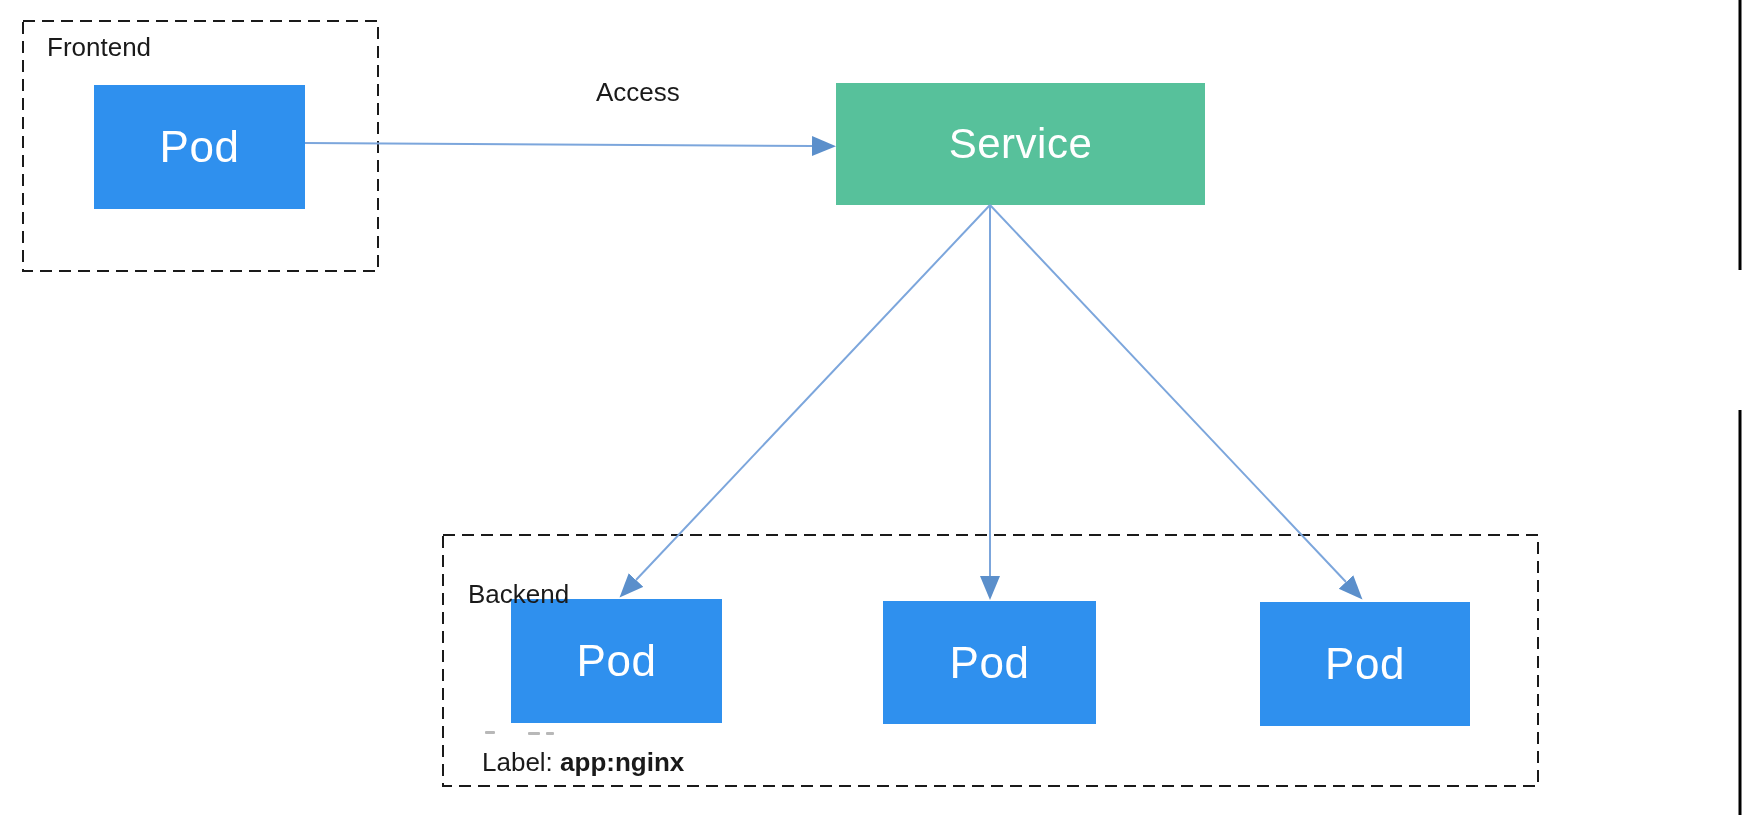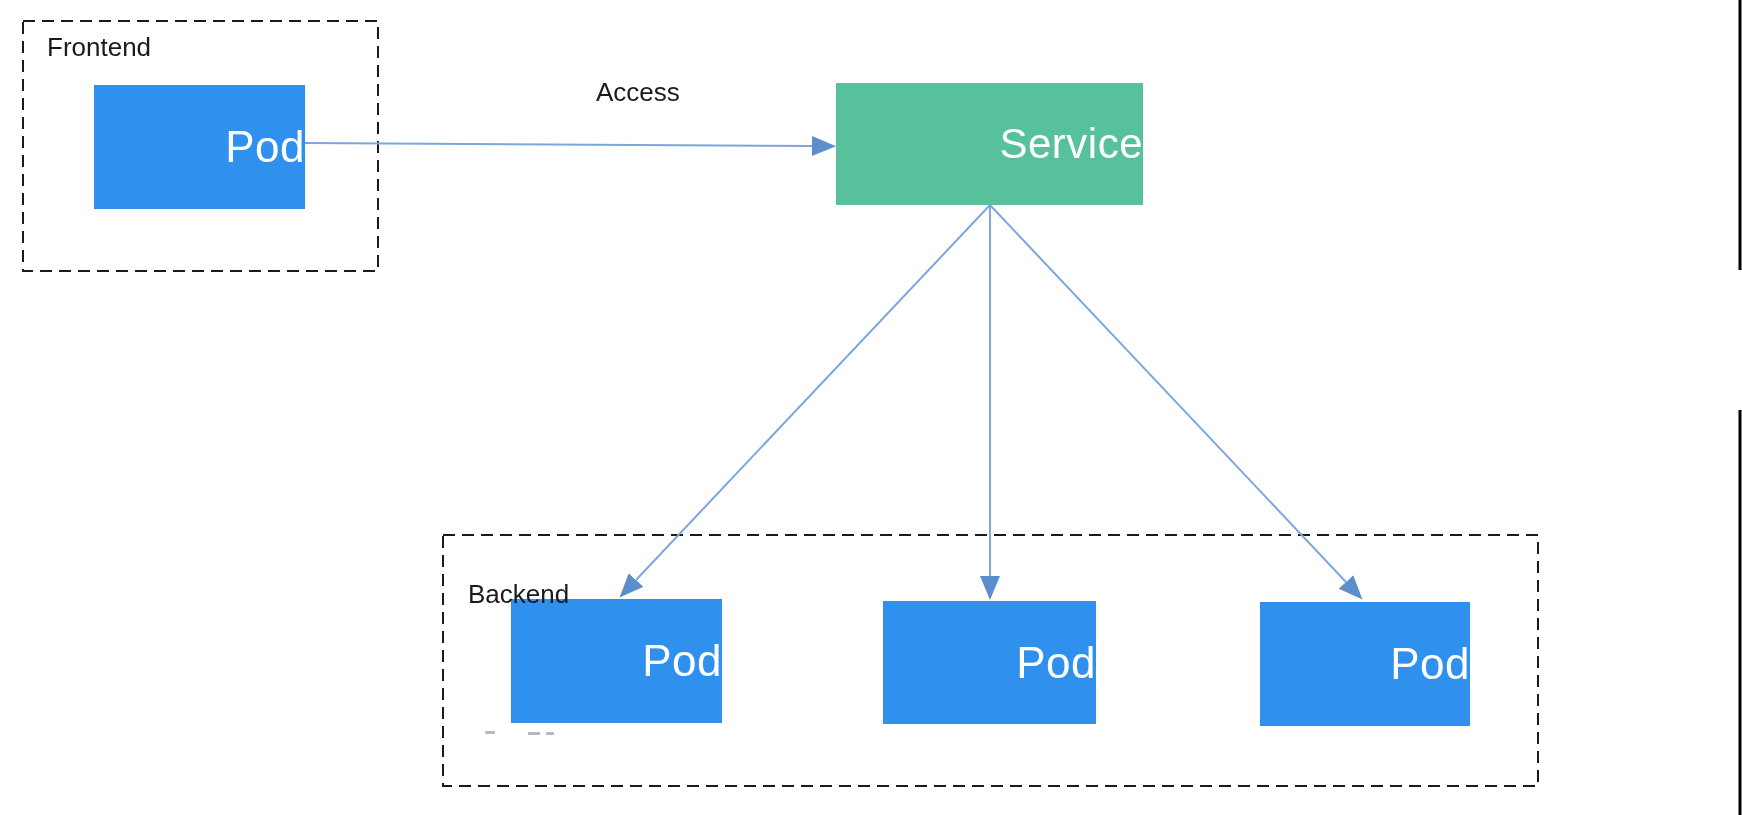--- a/index.html
+++ b/index.html
@@ -6,21 +6,21 @@
   .canvas{
     position:relative;width:1742px;height:815px;overflow:hidden;background:#ffffff;
     font-family:"Liberation Sans",sans-serif;color:var(--text,#1a1a1a);padding-left:38px;
   }
   .svg-layer{position:absolute;left:0;top:0;z-index:5;pointer-events:none;}
   .dash{fill:none;stroke:var(--dash-border,#1a1a1a);stroke-width:2;stroke-dasharray:12 7;}
   .arrow{stroke:var(--arrow-line,#7ca6dc);stroke-width:2;fill:none;}
   .ah{fill:var(--arrow-head,#5b8fcb);}
   .edge{stroke:#000000;stroke-width:3;}
   .node{
-    position:absolute;display:flex;align-items:center;justify-content:flex-end;
+    position:absolute;display:flex;align-items:center;justify-content:center;
     color:#ffffff;z-index:2;letter-spacing:0.5px;
   }
   .pod-box{background:var(--pod-fill,#2f90ee);font-size:44px;}
   .service-box{background:var(--service-fill,#57c19b);font-size:42px;}
   .lbl{position:absolute;font-size:26px;white-space:nowrap;z-index:3;}
   .note{
     position:absolute;left:1280px;top:311px;width:345px;z-index:3;
     font-size:26px;line-height:37px;text-align:center;
   }
   .bold{font-weight:bold;}
@@ -35,35 +35,36 @@
 <div class="canvas">
 
   <div class="lbl" style="left:47px;top:32px;">Frontend</div>
   <div class="lbl" style="left:468px;top:579px;">Backend</div>
   <div class="lbl" style="left:552px;top:77px;margin-left:44px;">Access</div>
 
   <div class="node pod-box" style="left:94px;top:85px;width:211px;height:124px;">
     <span>Pod</span>
   </div>
 
-  <div class="node service-box" style="left:836px;top:83px;width:307px;height:122px;">
+  <div class="node service-box" style="left:836px;top:83px;width:369px;height:122px;">
     <span>Service</span>
   </div>
 
 
   <div class="node pod-box" style="left:511px;top:599px;width:211px;height:124px;">
     <span>Pod</span>
   </div>
   <div class="node pod-box" style="left:883px;top:601px;width:213px;height:123px;">
     <span>Pod</span>
   </div>
   <div class="node pod-box" style="left:1260px;top:602px;width:210px;height:124px;">
     <span>Pod</span>
   </div>
 
+  <div class="lbl" style="left:482px;top:747px;"><span>Label: </span><span class="bold">app:nginx</span></div>
 
   <div class="artifact a1"></div>
   <div class="artifact a2"></div>
   <div class="artifact a3"></div>
 
   <svg class="svg-layer" width="1742" height="815" viewBox="0 0 1742 815">
     <defs>
       <marker id="ah" markerUnits="userSpaceOnUse" markerWidth="26" markerHeight="22" refX="0" refY="10" orient="auto">
         <path class="ah" d="M0,0 L24,10 L0,20 Z"></path>
       </marker>

